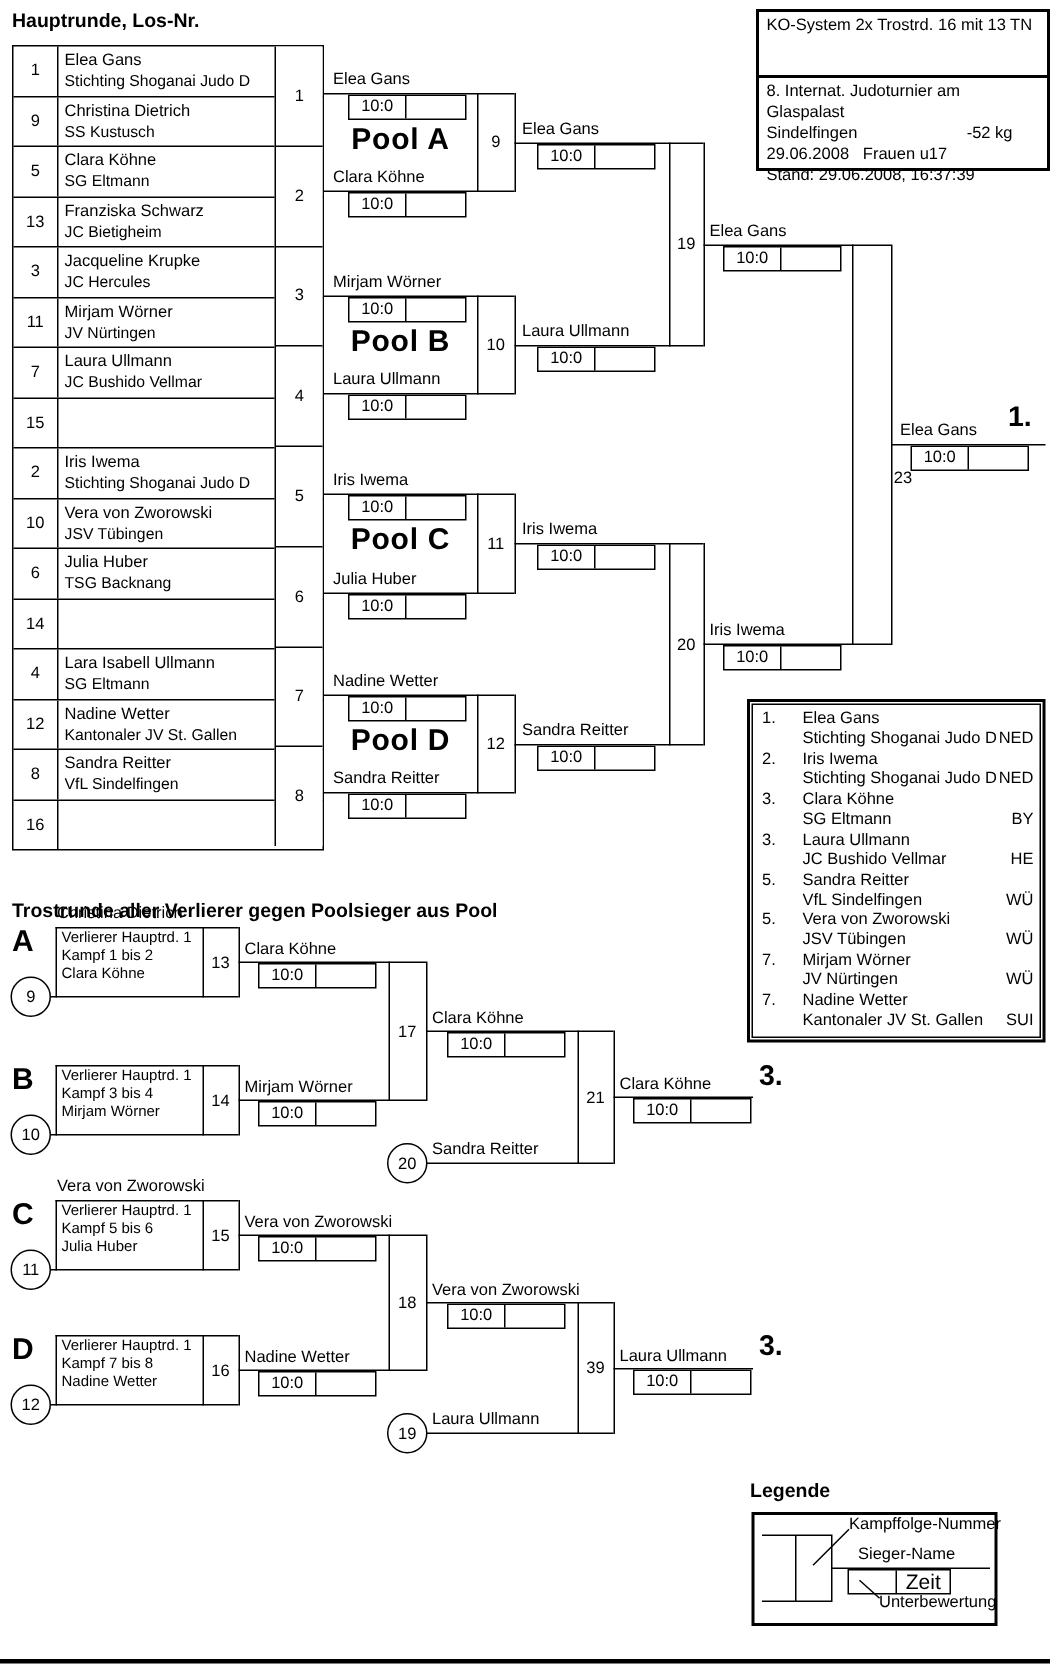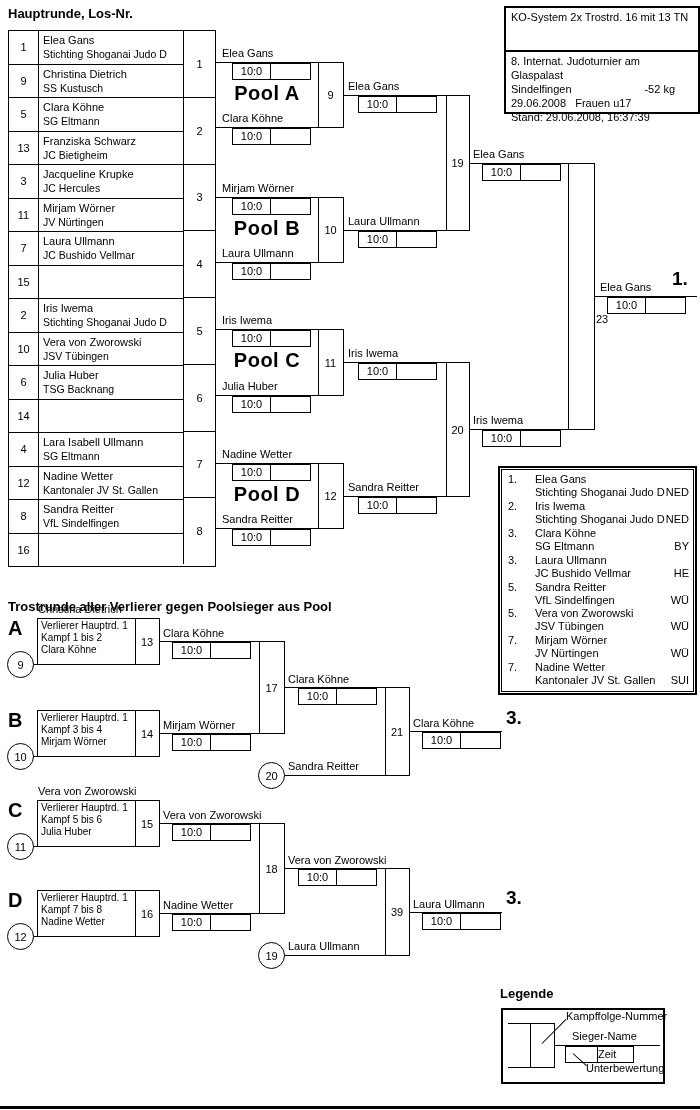--- a/index.html
+++ b/index.html
@@ -48,21 +48,21 @@
   .pl1{display:flex}
   .prank{width:27px}
   .pl2{display:flex;justify-content:space-between;padding-left:27px}
   .pl2 .club{white-space:nowrap;overflow:hidden}
   
   #legbox{position:absolute;left:501px;top:1008px;width:160px;height:72px;border:2px solid #000}
   .rect{position:absolute;border:1px solid #000;background:#fff}
   .diag{position:absolute;height:1px;background:#000;transform-origin:0 50%}
   .zbox{position:absolute;left:565px;top:1046px;width:67px;height:15px;border:1px solid #000;display:flex}
   .zbox .zc1{width:31px;border-right:1px solid #000}
-  .zbox .zc2{flex:1;font-size:11px;line-height:15px}
+  .zbox .zc2{flex:1;font-size:14px;text-align:center;line-height:15px}
   #footer{position:absolute;left:140px;top:1088px;width:560px;text-align:center;font-size:10.5px;white-space:nowrap}
   #botbar{position:absolute;left:0;top:1106px;width:700px;height:3px;background:#000}
 </style>
 </head>
 <body>
 
 <div id="canvas">
 
   <div class="h1" style="left:8px;top:6px">Hauptrunde, Los-Nr.</div>
 

